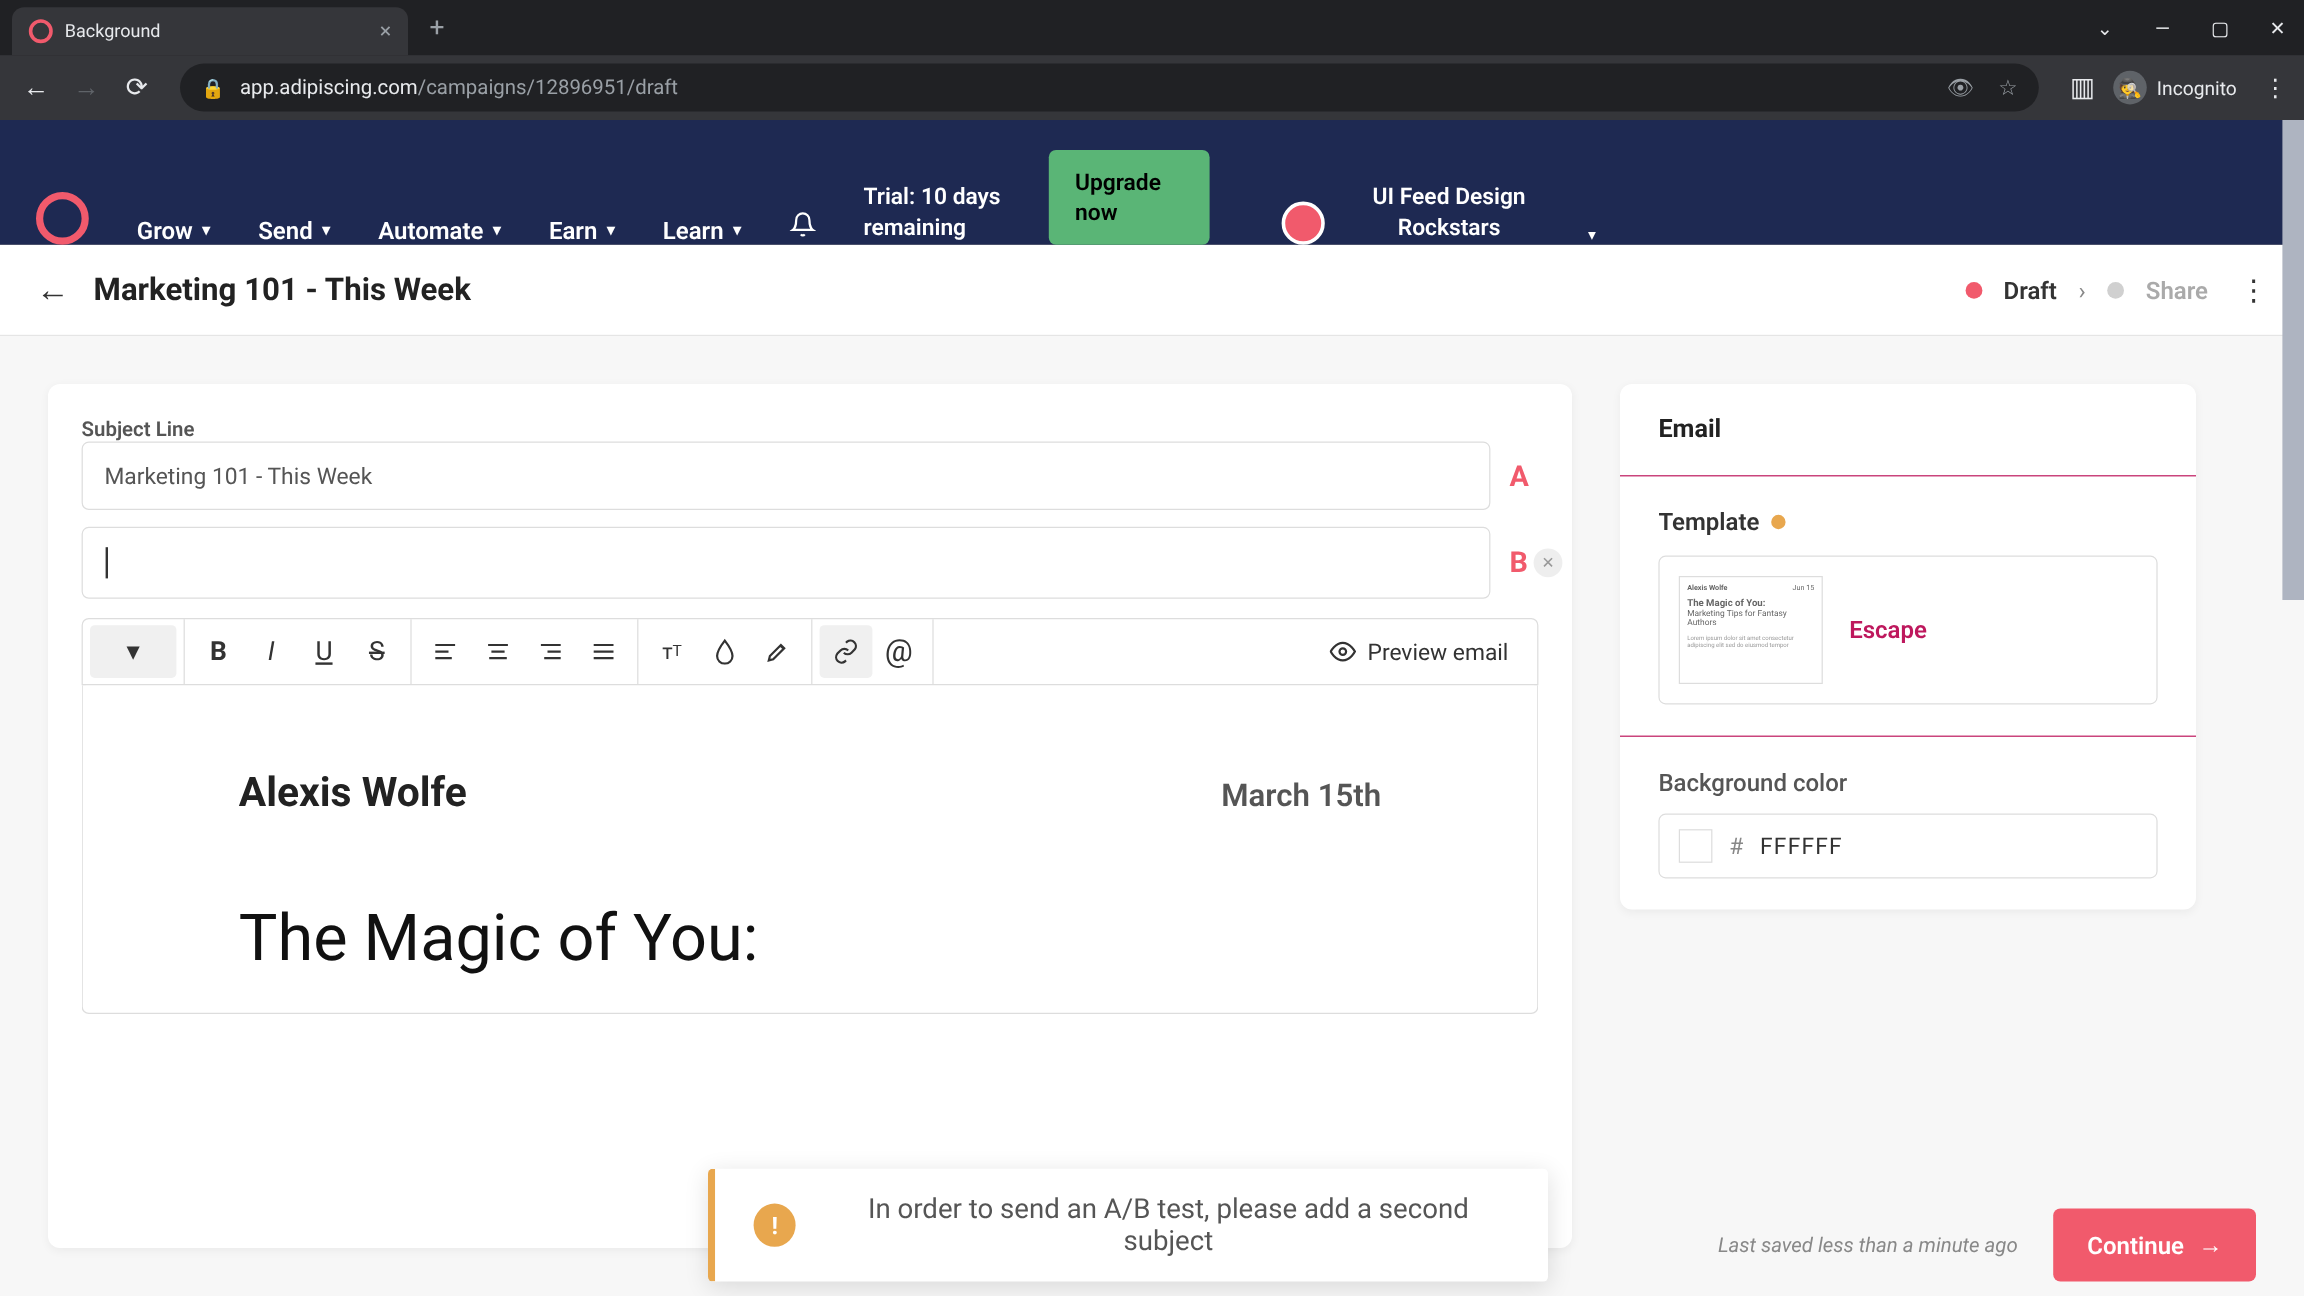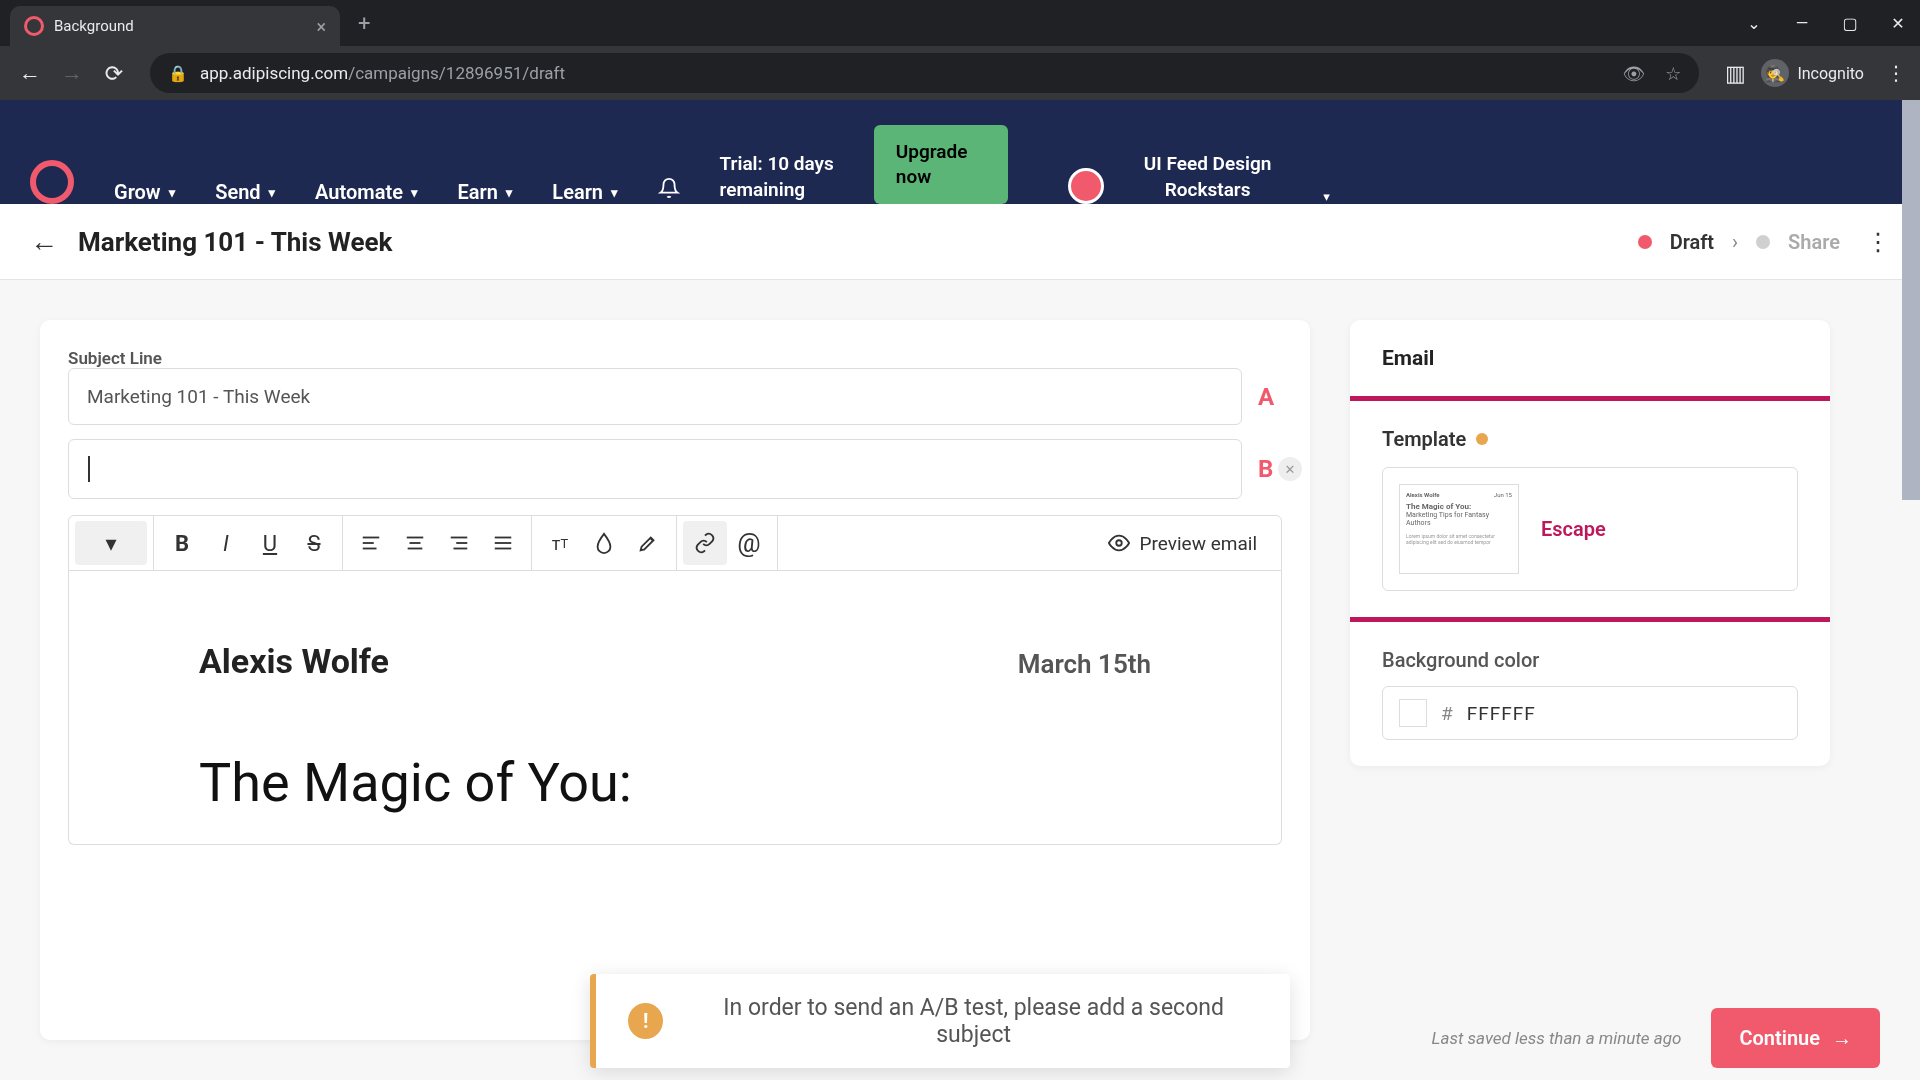--- a/index.html
+++ b/index.html
@@ -76,21 +76,21 @@
 
 
 .email-body { border: 1px solid #ddd; border-top: none; border-radius: 0 0 6px 6px; margin: 0 28px; padding: 70px 130px 30px; font-family: Georgia, serif; }
 .email-header-row { display: flex; justify-content: space-between; align-items: baseline; margin-bottom: 70px; }
 .sender-name { font-size: 34px; font-weight: 700; color: #222; }
 .email-date { font-size: 26px; font-weight: 600; color: #555; }
 .email-headline { font-size: 54px; color: #111; font-weight: 400; }
 
 
 .sidebar-panel { background: #fff; border-radius: 10px; width: 480px; padding: 0; box-shadow: 0 2px 8px rgba(0,0,0,0.05); align-self: flex-start; }
-.sidebar-section { padding: 26px 32px; border-bottom: 5px solid #be185d; }
+.sidebar-section { padding: 26px 32px; border-bottom: 1px solid #be185d; }
 .sidebar-section.last { border-bottom: none; }
 .sidebar-title { font-size: 21px; font-weight: 700; color: #222; }
 .template-label { font-size: 20px; font-weight: 600; color: #333; display: flex; align-items: center; gap: 10px; margin-bottom: 16px; }
 .orange-dot { width: 12px; height: 12px; border-radius: 50%; background: #e8a74e; }
 .template-card { border: 1px solid #ddd; border-radius: 6px; padding: 16px; display: flex; gap: 22px; align-items: center; }
 .template-thumb { width: 120px; height: 90px; border: 1px solid #ddd; background: #fff; padding: 6px; font-size: 6px; color: #666; overflow: hidden; }
 .template-info { display: flex; flex-direction: column; gap: 12px; }
 .template-name { font-size: 20px; font-weight: 600; color: #be185d; }
 .browse-btn { border: 1px solid #ddd; border-radius: 6px; padding: 12px 20px; font-size: 19px; color: #333; cursor: pointer; background: #fff; }
 .bg-label { font-size: 20px; color: #555; font-weight: 500; margin-bottom: 14px; }

